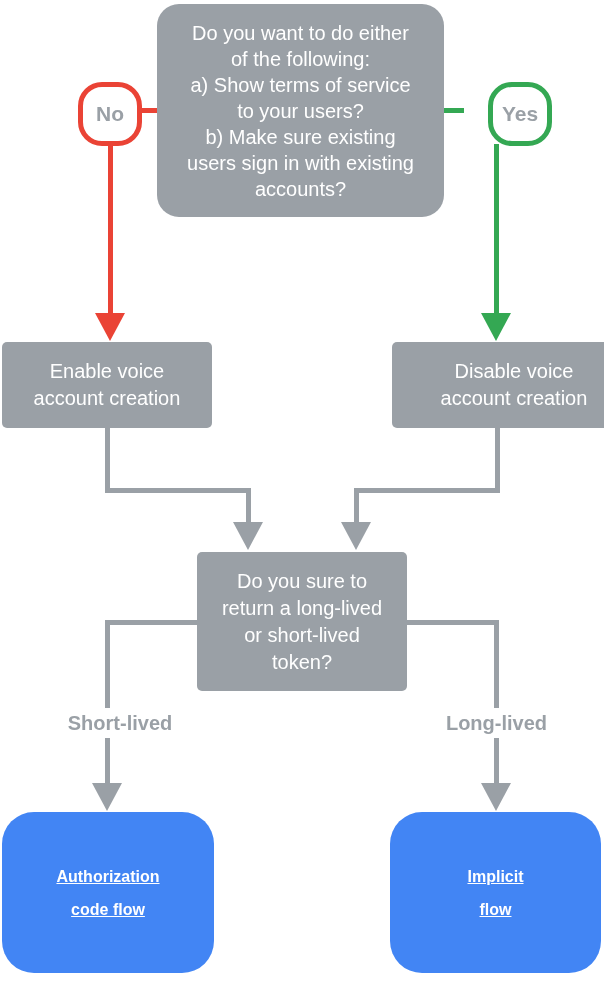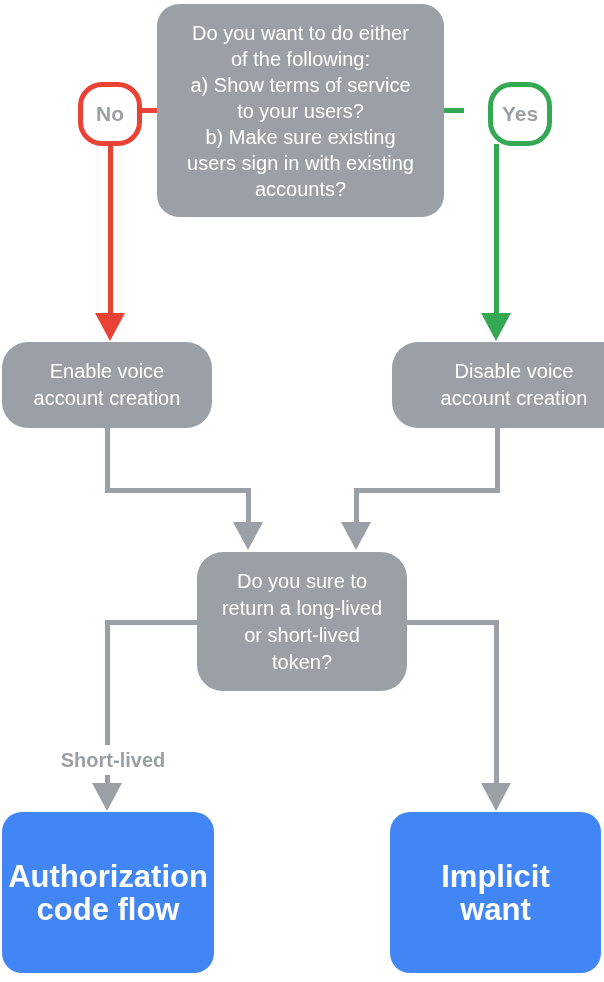--- a/index.html
+++ b/index.html
@@ -26,33 +26,34 @@
     position: absolute;
     background: var(--gray);
     color: var(--white);
     display: flex;
     align-items: center;
     justify-content: center;
     text-align: center;
     white-space: pre-line;
     font-size: 20px;
     line-height: 26px;
-    border-radius: 26px;
+    border-radius: 5px;
   }
   .node.q1 { left:157px; top:4px; width:287px; height:213px; border-radius:22px; }
   .node.enable { left:2px; top:342px; width:210px; height:86px; line-height:27px; }
   .node.disable { left:392px; top:342px; width:244px; height:86px; line-height:27px; }
   .node.q2 { left:197px; top:552px; width:210px; height:139px; line-height:27px; }
 
   .node.result {
     background: var(--blue);
     font-weight: bold;
-    font-size: 31px;
+    font-size: 16px;
     line-height: 33px;
-    border-radius: 20px;
+    border-radius: 32px;
+    text-decoration: underline;
   }
   .node.auth { left:2px; top:812px; width:212px; height:161px; }
   .node.implicit { left:390px; top:812px; width:211px; height:161px; }
 
   
   .badge {
     position: absolute;
     width: 64px;
     height: 64px;
     top: 82px;
@@ -90,21 +91,21 @@
     top: 708px;
     height: 30px;
     background: var(--white);
     color: var(--gray);
     font-weight: bold;
     font-size: 20px;
     display: flex;
     align-items: center;
     justify-content: center;
   }
-  .branch-label.short { left: 28px; width: 170px; margin-top: 37px; }
+  .branch-label.short { left: 35px; width: 170px; }
   .branch-label.long { left: 411px; width: 171px; }
 </style>
 </head>
 <body>
 
 <div class="canvas">
 
   <div class="line red" style="left:140px; top:108px; width:19px; height:5px;"></div>
   <div class="line red" style="left:107.5px; top:144px; width:5px; height:170px;"></div>
   <div class="arrow red" style="left:95px; top:313px;"></div>
@@ -146,19 +147,20 @@
 account creation</div>
   <div class="node disable">Disable voice
 account creation</div>
 
   <div class="node q2">Do you sure to
 return a long-lived
 or short-lived
 token?</div>
 
   <div class="branch-label short">Short-lived</div>
+  <div class="branch-label long">Long-lived</div>
 
   <div class="node result auth">Authorization
 code flow</div>
   <div class="node result implicit">Implicit
-want</div>
+flow</div>
 
 </div>
 
 </body></html>

